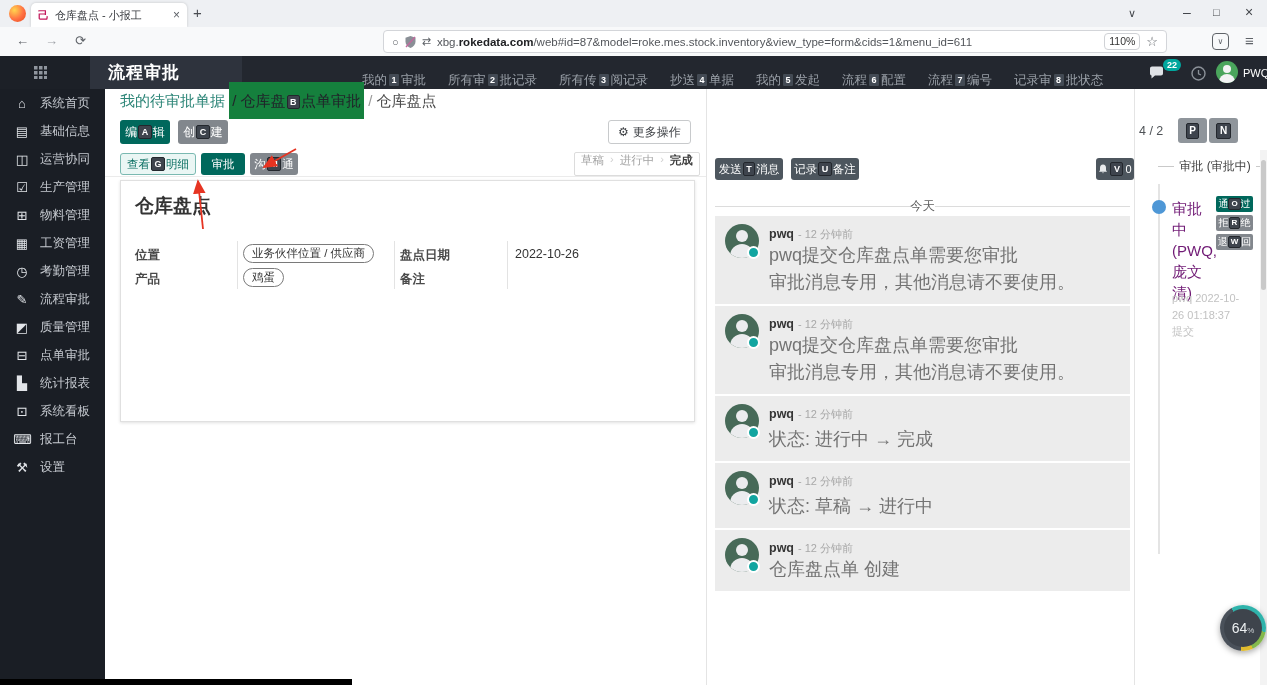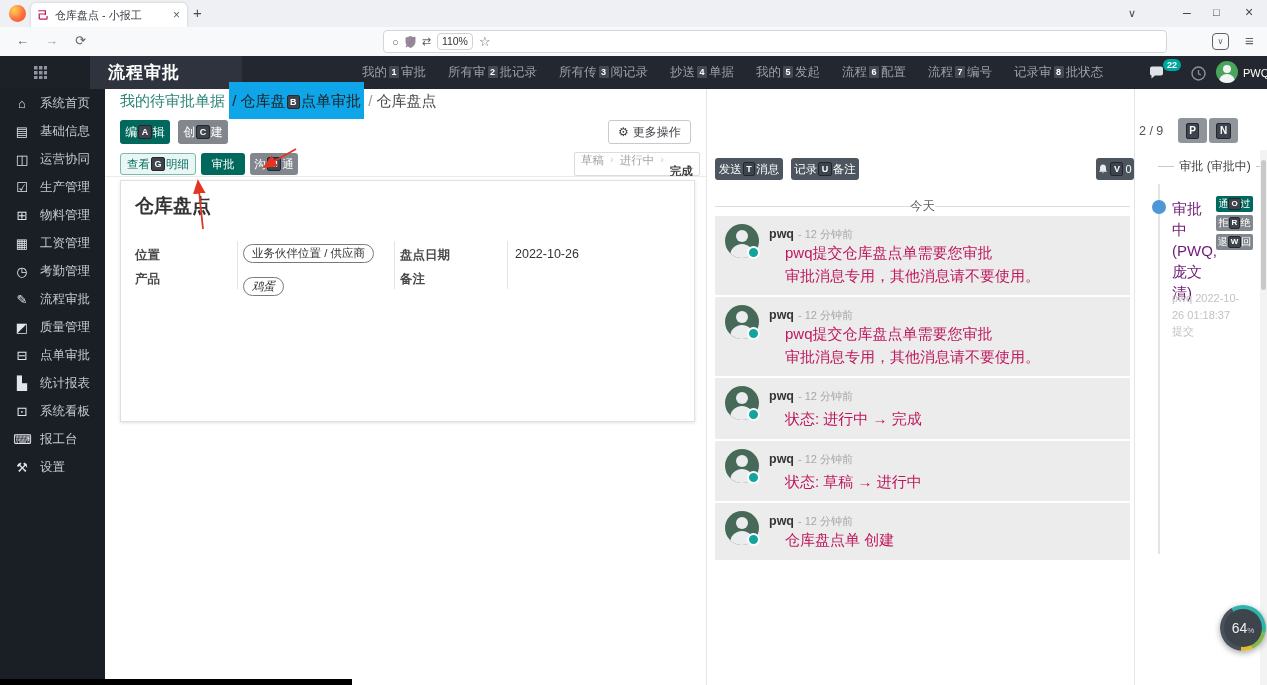--- a/index.html
+++ b/index.html
@@ -37,53 +37,53 @@
       linear-gradient(#8f959e,#8f959e) 4.75px 0/3.5px 3.5px no-repeat,
       linear-gradient(#8f959e,#8f959e) 9.5px 0/3.5px 3.5px no-repeat,
       linear-gradient(#8f959e,#8f959e) 0 4.75px/3.5px 3.5px no-repeat,
       linear-gradient(#8f959e,#8f959e) 4.75px 4.75px/3.5px 3.5px no-repeat,
       linear-gradient(#8f959e,#8f959e) 9.5px 4.75px/3.5px 3.5px no-repeat,
       linear-gradient(#8f959e,#8f959e) 0 9.5px/3.5px 3.5px no-repeat,
       linear-gradient(#8f959e,#8f959e) 4.75px 9.5px/3.5px 3.5px no-repeat,
       linear-gradient(#8f959e,#8f959e) 9.5px 9.5px/3.5px 3.5px no-repeat;}
   .apptitle{left:90px;top:56px;width:152px;height:33px;background:#2e333d;color:#fff;
     font-size:17px;font-weight:700;display:flex;align-items:center;padding-left:18px;box-sizing:border-box;letter-spacing:1px;}
-  .navitems{left:362px;top:56px;height:33px;display:flex;align-items:center;gap:22px;}
+  .navitems{left:362px;top:56px;height:33px;display:flex;align-items:flex-end;gap:22px;}
   .nav-item{color:#9aa0a8;font-size:12.5px;white-space:nowrap;}
   .nav-item .hint{background:#434a54;}
   .msgbadge{left:1163px;top:59px;background:#00a79e;color:#fff;font-size:9px;font-weight:700;
     border-radius:7px;padding:1px 4px;line-height:10px;}
   .topavatar{left:1216px;top:61px;width:22px;height:22px;border-radius:50%;background:#4aa55c;overflow:hidden;}
   .topavatar .head{position:absolute;top:4px;left:7px;width:8px;height:8px;border-radius:50%;background:#f2f3f4;}
   .topavatar .body{position:absolute;top:13px;left:3px;width:16px;height:10px;border-radius:8px 8px 0 0;background:#f2f3f4;}
   .username{left:1243px;top:67px;color:#fff;font-size:11px;}
   
   .sidebar{left:0;top:89px;width:105px;height:596px;background:#1a1e25;}
   .side-item{display:flex;align-items:center;height:28px;padding-left:13px;gap:9px;cursor:pointer;}
   .side-icon{width:18px;text-align:center;color:#e2e5e9;font-size:13px;}
   .side-label{color:#c6cad0;font-size:12.5px;white-space:nowrap;}
   
   .breadcrumb{left:120px;top:92px;font-size:15px;color:#555;white-space:nowrap;}
   .crumb-link{color:#2c8577;}
-  .crumb-hl{background:#0ea5e9;color:#20252a;padding:10px 3px;}
+  .crumb-hl{background:#15803d;color:#20252a;padding:10px 3px;}
   .crumb-cur{color:#4a4a4a;}
   .btn{display:flex;align-items:center;justify-content:center;border-radius:3px;font-size:12px;cursor:pointer;box-sizing:border-box;}
   .btn-primary{background:#00685c;color:#fff;}
   .btn-secondary{background:#82878d;color:#fff;}
   .btn-outline{background:#fff;border:1px solid #c8cacc;color:#3b3e42;}
   .btn-outline-teal{background:#eaf6f4;border:1px solid #7ab9b1;color:#0c7063;}
   .btn-dark{background:#4d565e;color:#fff;}
   .pager{left:1139px;top:124px;font-size:12.5px;color:#4e5256;}
   .pnbtn{width:29px;height:25px;background:#8f959b;border-radius:3px;display:flex;align-items:center;justify-content:center;}
   .pnbtn .hint{font-size:10px;line-height:14px;}
   
   .statusbar{left:574px;top:152px;height:22px;display:flex;align-items:flex-start;background:#fff;
     border:1px solid #dcdcdc;border-radius:2px;padding:0 6px;gap:6px;}
   .step{font-size:11.5px;color:#a2a2a2;white-space:nowrap;}
-  .step.active{color:#3e3e3e;font-weight:700;margin-top:11px;}
+  .step.active{color:#3e3e3e;font-weight:700;}
   .stepsep{color:#cfcfcf;font-size:11px;}
   
   .rule{background:#ebebeb;}
   .card{left:120px;top:180px;width:575px;height:242px;background:#fff;border:1px solid #e0e0e0;
     box-shadow:0 1px 3px rgba(0,0,0,.12);box-sizing:border-box;}
   .card-title{position:absolute;left:14px;top:12px;font-size:19px;font-weight:700;color:#333;}
   .annotation{color:#e63422;font-size:13.5px;white-space:nowrap;}
   .flabel{position:absolute;font-size:12.5px;font-weight:700;color:#4a4a4a;}
   .fvalue{position:absolute;font-size:12.5px;color:#333;}
   .pill{display:inline-block;border:1px solid #7a7a7a;border-radius:10px;padding:1px 8px;font-size:11.5px;color:#333;background:#fff;white-space:nowrap;}
@@ -95,21 +95,21 @@
   .chat-divider .txt{font-size:12.5px;color:#5f5f5f;}
   .msgs{position:absolute;left:0;top:64px;width:415px;}
   .msg-row{display:flex;gap:10px;background:#ececec;padding:8px 10px;margin-bottom:2px;}
   .avatar{width:34px;height:34px;border-radius:50%;background:#476a58;position:relative;flex:none;}
   .avatar .mask{position:absolute;inset:0;border-radius:50%;overflow:hidden;}
   .avatar .head{position:absolute;top:6px;left:11px;width:12px;height:12px;border-radius:50%;background:#ebecee;}
   .avatar .body{position:absolute;top:20px;left:5px;width:24px;height:16px;border-radius:12px 12px 0 0;background:#ebecee;}
   .avatar .dot{position:absolute;right:-1px;bottom:-1px;width:9px;height:9px;border-radius:50%;background:#12a5a0;border:2px solid #fff;}
   .msg-author{font-weight:700;font-size:12.5px;color:#353535;}
   .msg-time{font-size:11px;color:#a8a8a8;margin-left:4px;}
-  .msg-line{font-size:15px;color:#be185d;line-height:1.5;margin-left:16px;}
+  .msg-line{font-size:18px;color:#737373;line-height:1.5;}
   
   .apanel{left:1140px;top:152px;width:114px;height:533px;}
   .ap-header{position:absolute;left:18px;top:6px;width:114px;display:flex;align-items:center;gap:5px;}
   .ap-header .line{flex:1;height:1px;background:#c9c9c9;}
   .ap-header .txt{font-size:12px;color:#3e3e3e;white-space:nowrap;}
   .timeline{position:absolute;left:18px;top:32px;width:2px;height:370px;background:#e4e4e4;}
   .tdot{position:absolute;left:12px;top:48px;width:14px;height:14px;border-radius:50%;background:#4e97d6;}
   .ap-step{position:absolute;left:32px;top:46px;width:44px;font-size:15px;color:#701a75;line-height:1.4;}
   .ap-btns{position:absolute;left:76px;top:44px;width:37px;display:flex;flex-direction:column;gap:3px;}
   .ap-btn{height:16px;font-size:10px;display:flex;align-items:center;justify-content:center;border-radius:2px;color:#fff;}
@@ -152,20 +152,21 @@
   <div class="abs navglyph" style="left:75px;top:33px;">⟳</div>
   <div class="abs urlfield">
     <span class="navglyph" style="font-size:11px;">○</span>
     <span>
       <svg width="11" height="12" viewBox="0 0 11 12">
           <path d="M5.5 0 L10.5 1.8 V5.5 C10.5 8.8 8.3 10.9 5.5 12 C2.7 10.9 0.5 8.8 0.5 5.5 V1.8 Z" fill="#8a8f96"></path>
           <line x1="1" y1="11" x2="10" y2="1" stroke="#c0699d" stroke-width="1.4"></line>
         </svg>
     </span>
     <span class="navglyph" style="font-size:11px;">⇄</span>
+    <span class="urltext"><span>xbg.</span><b>rokedata.com</b><span>/web#id=87&amp;model=roke.mes.stock.inventory&amp;view_type=form&amp;cids=1&amp;menu_id=611</span></span>
     <span class="zoompill">110%</span>
     <span class="navglyph" style="font-size:13px;">☆</span>
   </div>
   <div class="abs" style="left:1212px;top:33px;width:15px;height:15px;border:1.5px solid #5f6368;border-radius:4px;display:flex;align-items:center;justify-content:center;font-size:8px;color:#5f6368;">∨</div>
   <div class="abs navglyph" style="left:1245px;top:32px;font-size:15px;">≡</div>
 
   <div class="abs appnav"></div>
   <div class="abs appnav-left"></div>
   <div class="abs gridicon"></div>
   <div class="abs apptitle">流程审批</div>
@@ -269,21 +270,21 @@
   </div>
   <div class="abs btn btn-secondary" style="left:178px;top:120px;width:50px;height:24px;">
     <span>创</span>
       <span class="hint">C</span>
       <span>建</span>
   </div>
   <div class="abs btn btn-outline" style="left:608px;top:120px;height:24px;padding:0 9px;gap:4px;">
     <span>⚙</span>
       <span>更多操作</span>
   </div>
-  <div class="abs pager">2 / 9</div>
+  <div class="abs pager">4 / 2</div>
   <div class="abs pnbtn" style="left:1178px;top:118px;">
       <span class="hint">P</span>
     </div>
   <div class="abs pnbtn" style="left:1209px;top:118px;">
       <span class="hint">N</span>
     </div>
 
   <div class="abs btn btn-outline-teal" style="left:120px;top:153px;width:76px;height:22px;font-size:11.5px;">
     <span>查看</span>
       <span class="hint">G</span>
@@ -304,21 +305,21 @@
   </div>
   <div class="abs rule" style="left:105px;top:176px;width:601px;height:1px;"></div>
 
   <div class="abs annotation" style="left:182px;top:215px;">点击审批可对此单据进行审批</div>
 
   <div class="abs card">
     <div class="card-title">仓库盘点</div>
     <div class="flabel" style="left:14px;top:66px;">位置</div>
     <div class="fvalue" style="left:122px;top:63px;"><span class="pill">业务伙伴位置 / 供应商</span></div>
     <div class="flabel" style="left:14px;top:90px;">产品</div>
-    <div class="fvalue" style="left:122px;top:96px;font-style:italic;"><span class="pill">鸡蛋</span></div>
+    <div class="fvalue" style="left:122px;top:87px;"><span class="pill">鸡蛋</span></div>
     <div class="flabel" style="left:279px;top:66px;">盘点日期</div>
     <div class="fvalue" style="left:394px;top:66px;">2022-10-26</div>
     <div class="flabel" style="left:279px;top:90px;">备注</div>
     <div class="fvalue" style="left:394px;top:90px;"></div>
     <div class="vline" style="left:116px;top:60px;height:48px;"></div>
     <div class="vline" style="left:273px;top:60px;height:48px;"></div>
     <div class="vline" style="left:386px;top:60px;height:48px;"></div>
   </div>
 
   <div class="abs vdiv" style="left:706px;top:89px;width:1px;height:596px;"></div>

